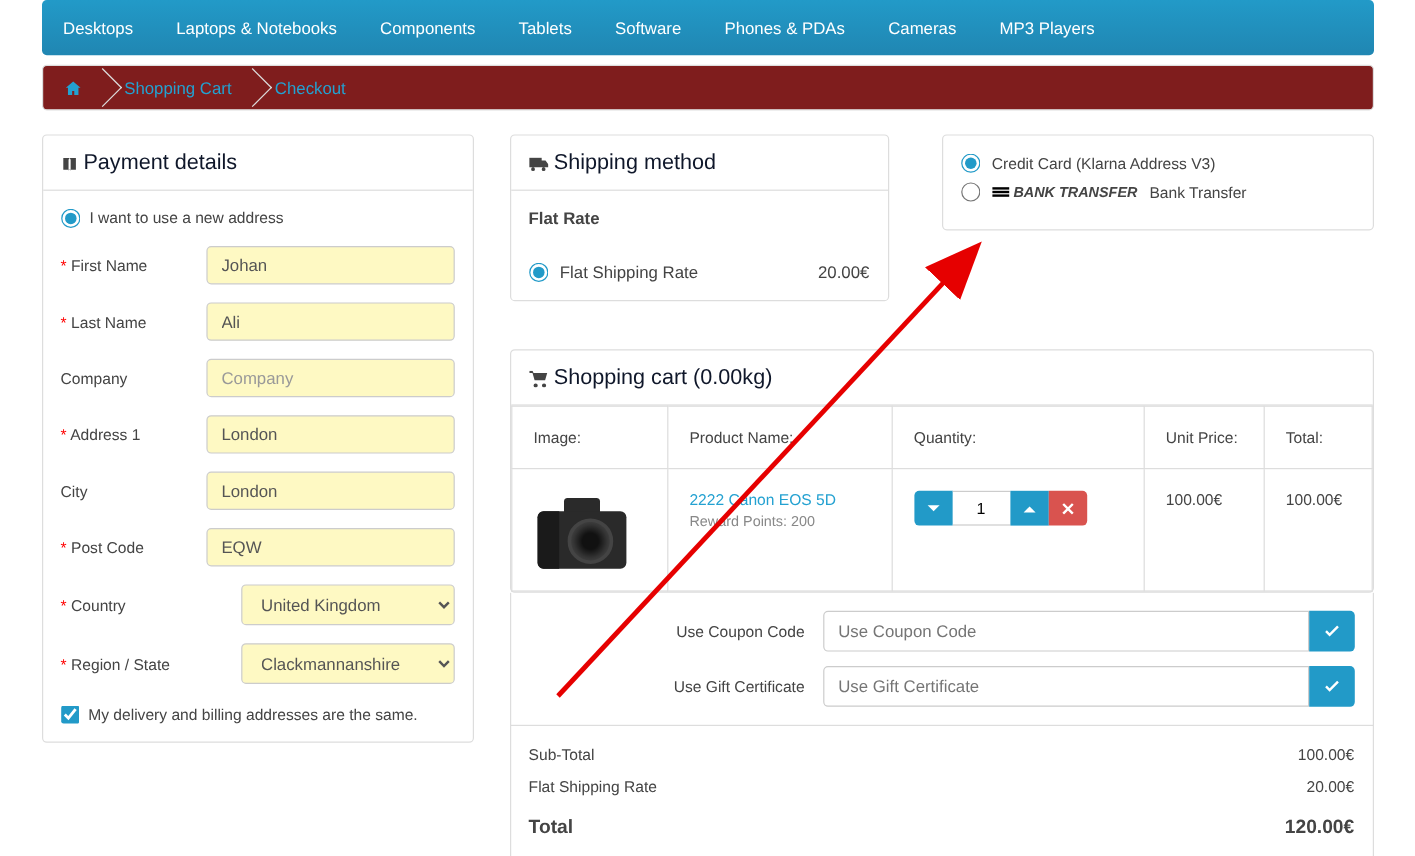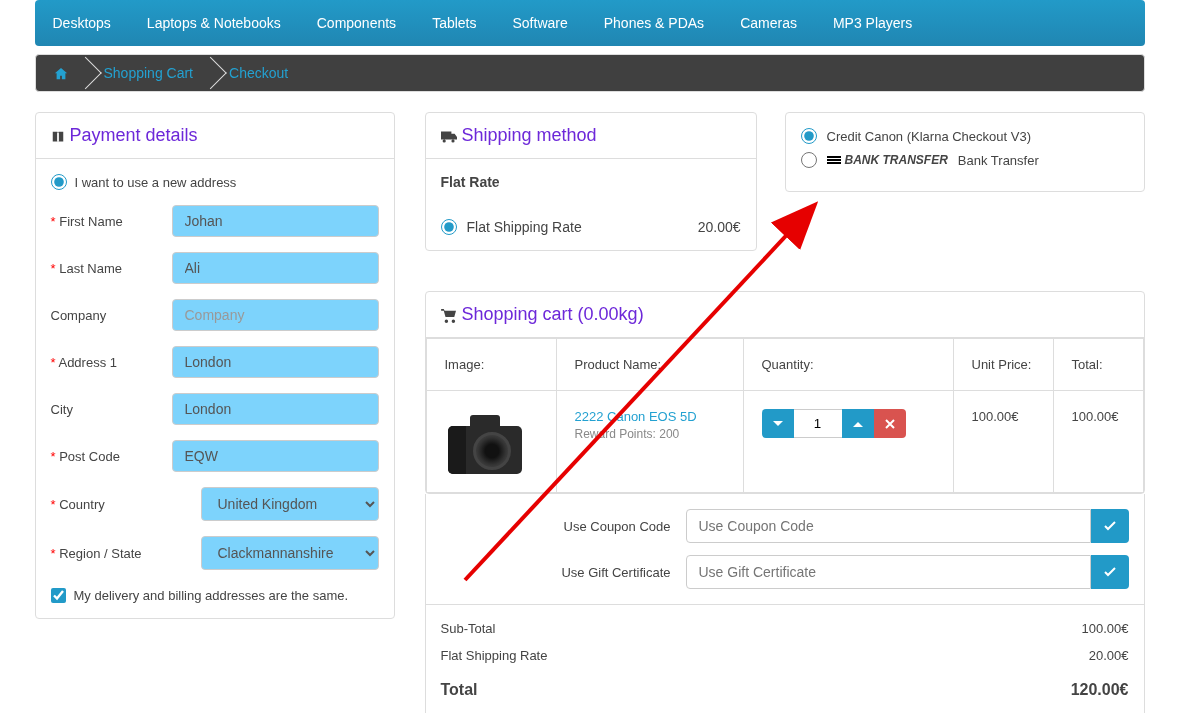--- a/index.html
+++ b/index.html
@@ -2,40 +2,40 @@
 <html><head>
 <meta charset="utf-8">
 <style>
 *{box-sizing:border-box;margin:0;padding:0}
 body{font-family:-apple-system,BlinkMacSystemFont,"Segoe UI","Helvetica Neue",Arial,sans-serif;font-size:14px;color:#444;background:#fff}
 .container{max-width:1170px;margin:0 auto;padding:0 15px}
 .navbar{background:#229ac8;background:linear-gradient(#229ac8,#2086b2);border-radius:4px;margin:0 15px 8px}
 .navbar ul{list-style:none;display:flex;padding:0}
 .navbar li{padding:15px 18px}
 .navbar a{color:#fff;text-decoration:none;font-size:14px}
-.breadcrumb-wrap{margin:0 15px 20px;border:1px solid #ddd;border-radius:4px;padding:0;display:flex;align-items:center;background:#404040}
+.breadcrumb-wrap{margin:0 15px 20px;border:1px solid #ddd;border-radius:4px;padding:0;display:flex;align-items:center;background:#7f1d1d}
 .breadcrumb-item{padding:10px 18px;position:relative;color:#23a1d1}
 .breadcrumb-item::after{content:'';position:absolute;right:-11px;top:50%;transform:translateY(-50%) rotate(45deg);width:22px;height:22px;border-top:1px solid #ddd;border-right:1px solid #ddd;background:transparent}
 .breadcrumb-item:last-child::after{display:none}
 .breadcrumb-item a{color:#23a1d1;text-decoration:none}
 .row{display:flex;gap:30px;margin:0 15px}
 .col-left{width:360px;flex-shrink:0}
 .col-right{flex:1}
 .col-ship{flex:1}
 .col-pay{width:360px;flex-shrink:0}
-.top-row{display:flex;gap:28px;margin-bottom:20px}
+.top-row{display:flex;gap:44px;margin-bottom:20px}
 .panel{border:1px solid #ddd;border-radius:4px;margin-bottom:20px;background:#fff}
-.panel-heading{padding:12px 15px;border-bottom:1px solid #ddd;color:#6d28d9;font-size:18px}
+.panel-heading{padding:12px 15px;border-bottom:1px solid #ddd;color:#0f172a;font-size:18px}
 .panel-body{padding:15px}
 .form-row{display:flex;align-items:center;margin-bottom:15px}
 .form-row label{width:150px;font-size:13px;color:#444}
 .req{color:#f00}
-.form-row input,.form-row select{flex:1;padding:7px 12px;border:1px solid #ccc;border-radius:4px;font-size:14px;color:#555;background:#7dd3fc}
+.form-row input,.form-row select{flex:1;padding:7px 12px;border:1px solid #ccc;border-radius:4px;font-size:14px;color:#555;background:#fef9c3}
 .form-row input::placeholder{color:#999}
-.radio-row{display:flex;align-items:center;gap:8px;margin-bottom:15px;font-size:13px}
+.radio-row{display:flex;align-items:flex-start;gap:8px;margin-bottom:15px;font-size:13px}
 .checkbox-row{display:flex;align-items:flex-start;gap:8px;font-size:13px;margin-top:18px}
 input[type=radio]{accent-color:#229ac8;width:16px;height:16px}
 input[type=checkbox]{accent-color:#229ac8;width:15px;height:15px}
 .ship-title{font-weight:bold;margin-bottom:29px}
 .ship-row{display:flex;justify-content:space-between;align-items:center}
 .ship-left{display:flex;align-items:center;gap:10px}
 .pay-row{display:flex;align-items:center;gap:10px;margin-bottom:8px;font-size:13px}
 .bank-logo{display:inline-flex;align-items:center;gap:4px;font-weight:bold;font-style:italic;font-size:12px}
 .bank-lines{display:inline-flex;flex-direction:column;gap:1px}
 .bank-lines span{display:block;width:14px;height:2px;background:#000}
@@ -168,21 +168,21 @@
               <span>20.00€</span>
             </div>
           </div>
         </div>
       </div>
       <div class="col-pay">
         <div class="panel">
           <div class="panel-body">
             <div class="pay-row">
               <input type="radio" checked="" style="">
-              <span>Credit Canon (Klarna Checkout V3)</span>
+              <span>Credit Card (Klarna Address V3)</span>
             </div>
             <div class="pay-row">
               <input type="radio" style="">
               <span class="bank-logo">
                 <span class="bank-lines">
                       <span></span>
                       <span></span>
                       <span></span>
                     </span>
                 <span>BANK TRANSFER</span>

